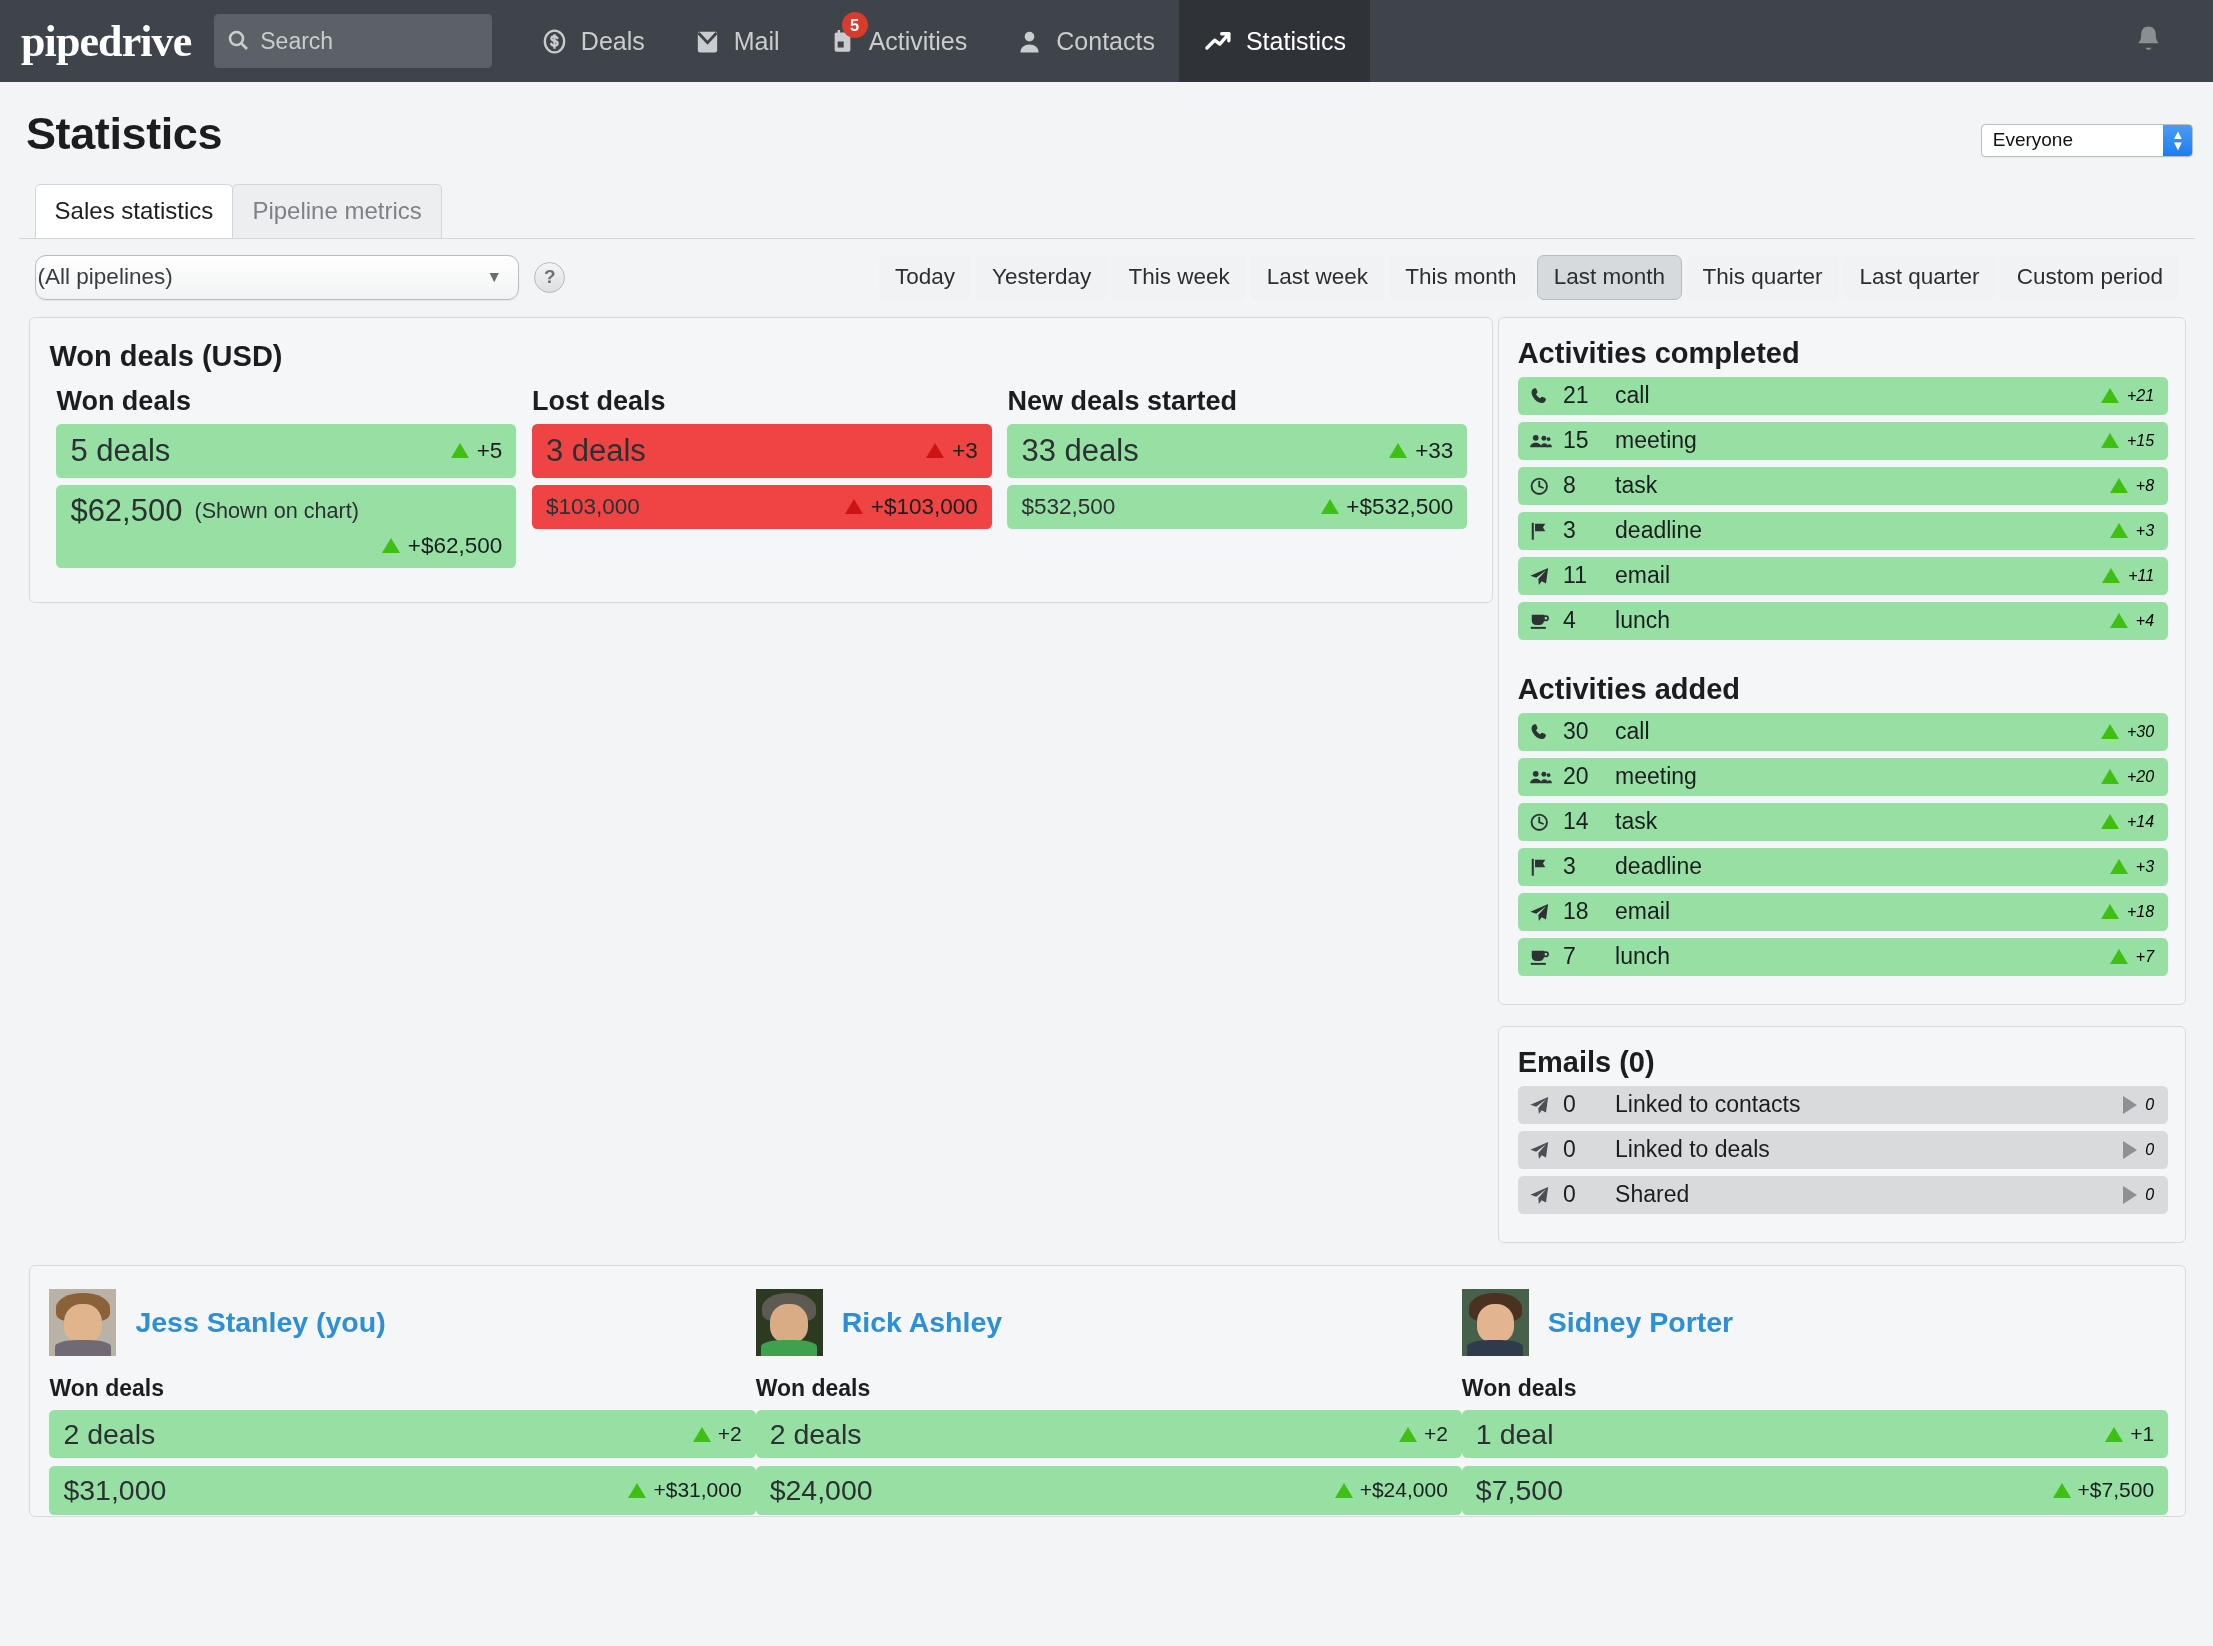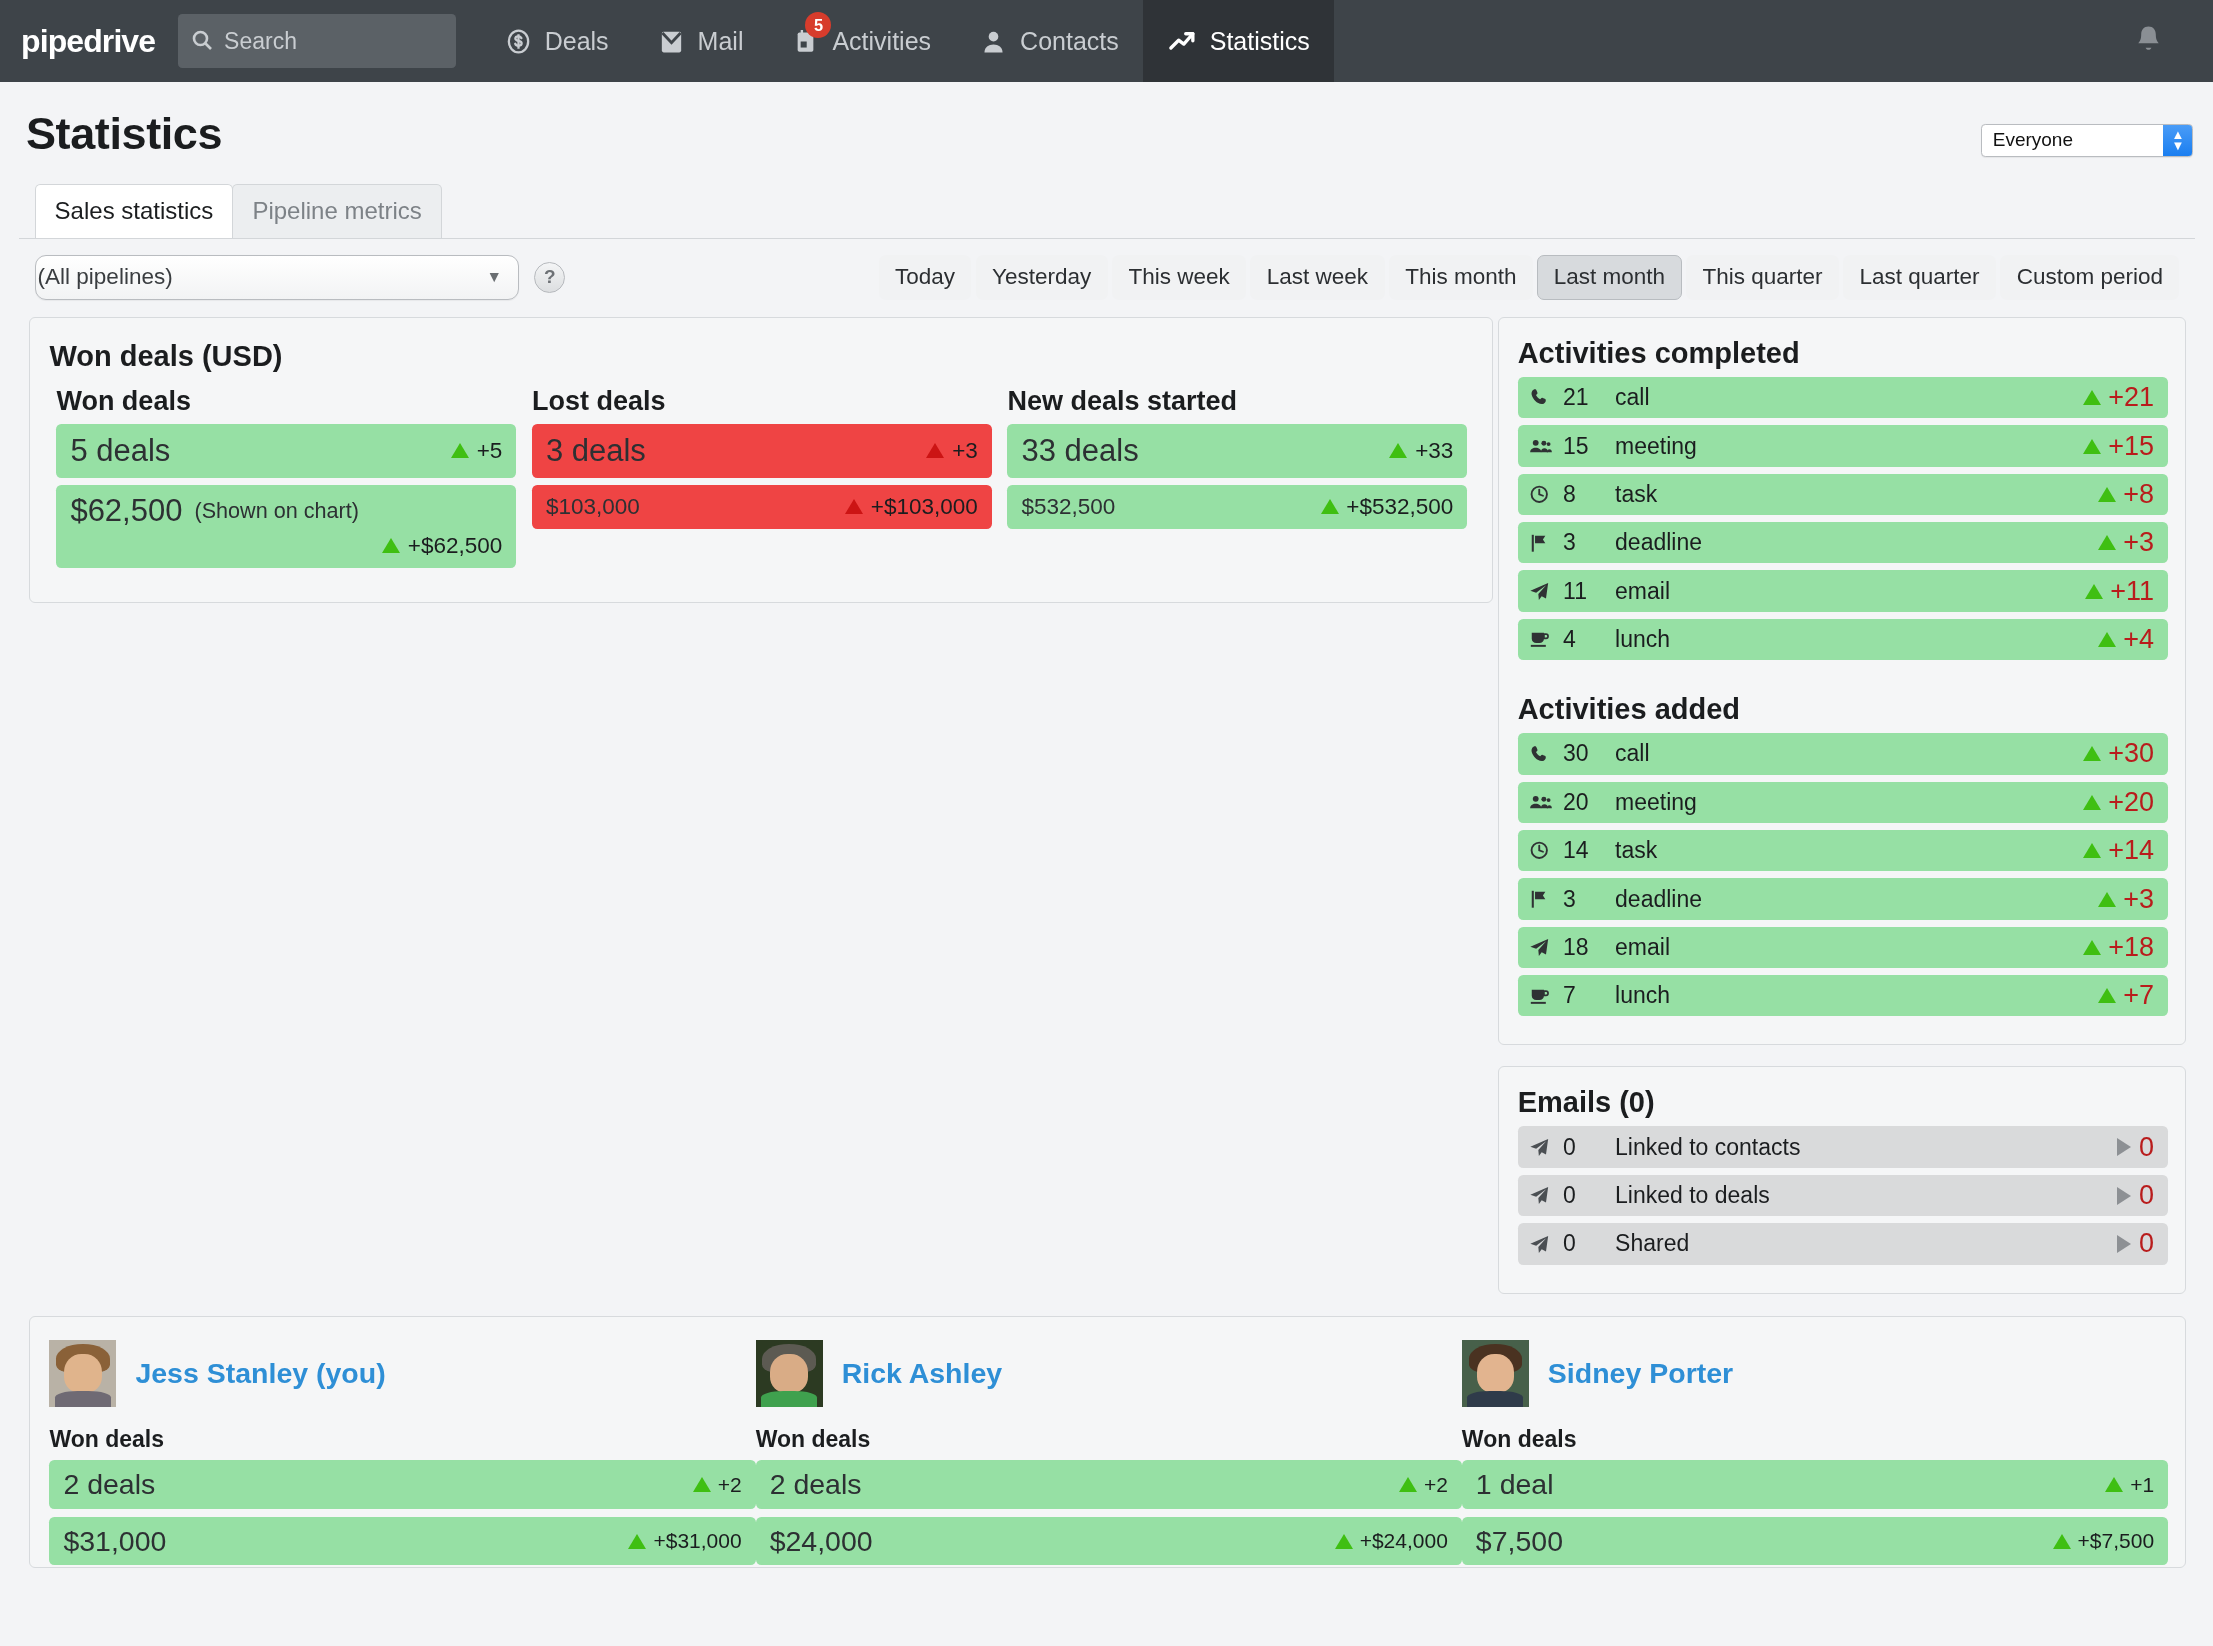--- a/index.html
+++ b/index.html
@@ -15,27 +15,27 @@
   
   .topnav {
     height: 82px;
     background: #3e4449;
     display: flex;
     align-items: stretch;
     position: relative;
   }
   .logo {
     color: #ffffff;
-    font-size: 32px;
+    font-size: 44px;
     font-weight: bold;
     letter-spacing: -0.9px;
     display: flex;
     align-items: center;
     padding: 0 22.5px 0 21px;
-    font-family: Liberation Sans, sans-serif;
+    font-family: Liberation Serif, serif;
   }
   .searchbox {
     align-self: center;
     background: #5b6166;
     border-radius: 4.3px;
     width: 278px;
     height: 54px;
     display: flex;
     align-items: center;
     padding: 0 12px;
@@ -248,21 +248,21 @@
     padding: 5.2px 14px 5.2px 10.4px;
     margin-bottom: 7px;
     min-height: 38px;
     gap: 0;
   }
   .arow.green { background: #96e0a4; }
   .arow.grey { background: #d9dadb; }
   .arow .aicon { width: 35px; display: flex; align-items: center; justify-content: flex-start; color: #2f3234; }
   .arow .acount { font-size: 23px; color: #1b1d1f; min-width: 40px; }
   .arow .alabel { font-size: 23px; color: #1b1d1f; margin-left: 12px; }
-  .arow .adelta { margin-left: auto; display: flex; align-items: center; gap: 7.8px; font-size: 27px; color: #b91c1c; }
+  .arow .adelta { margin-left: auto; display: flex; align-items: center; gap: 7.8px; font-size: 16px; color: #000000; font-style: italic; }
   .tri-right { width: 0; height: 0; border-top: 9.5px solid transparent; border-bottom: 9.5px solid transparent; border-left: 14.7px solid #8d9094; }
   .section-gap { height: 26px; }
 
   
   .users {
     margin: 22.5px 8.6px 0 10.4px;
     background: #f5f6f7;
     border: 0.9px solid #d7dadd;
     border-radius: 6px;
     display: flex;

